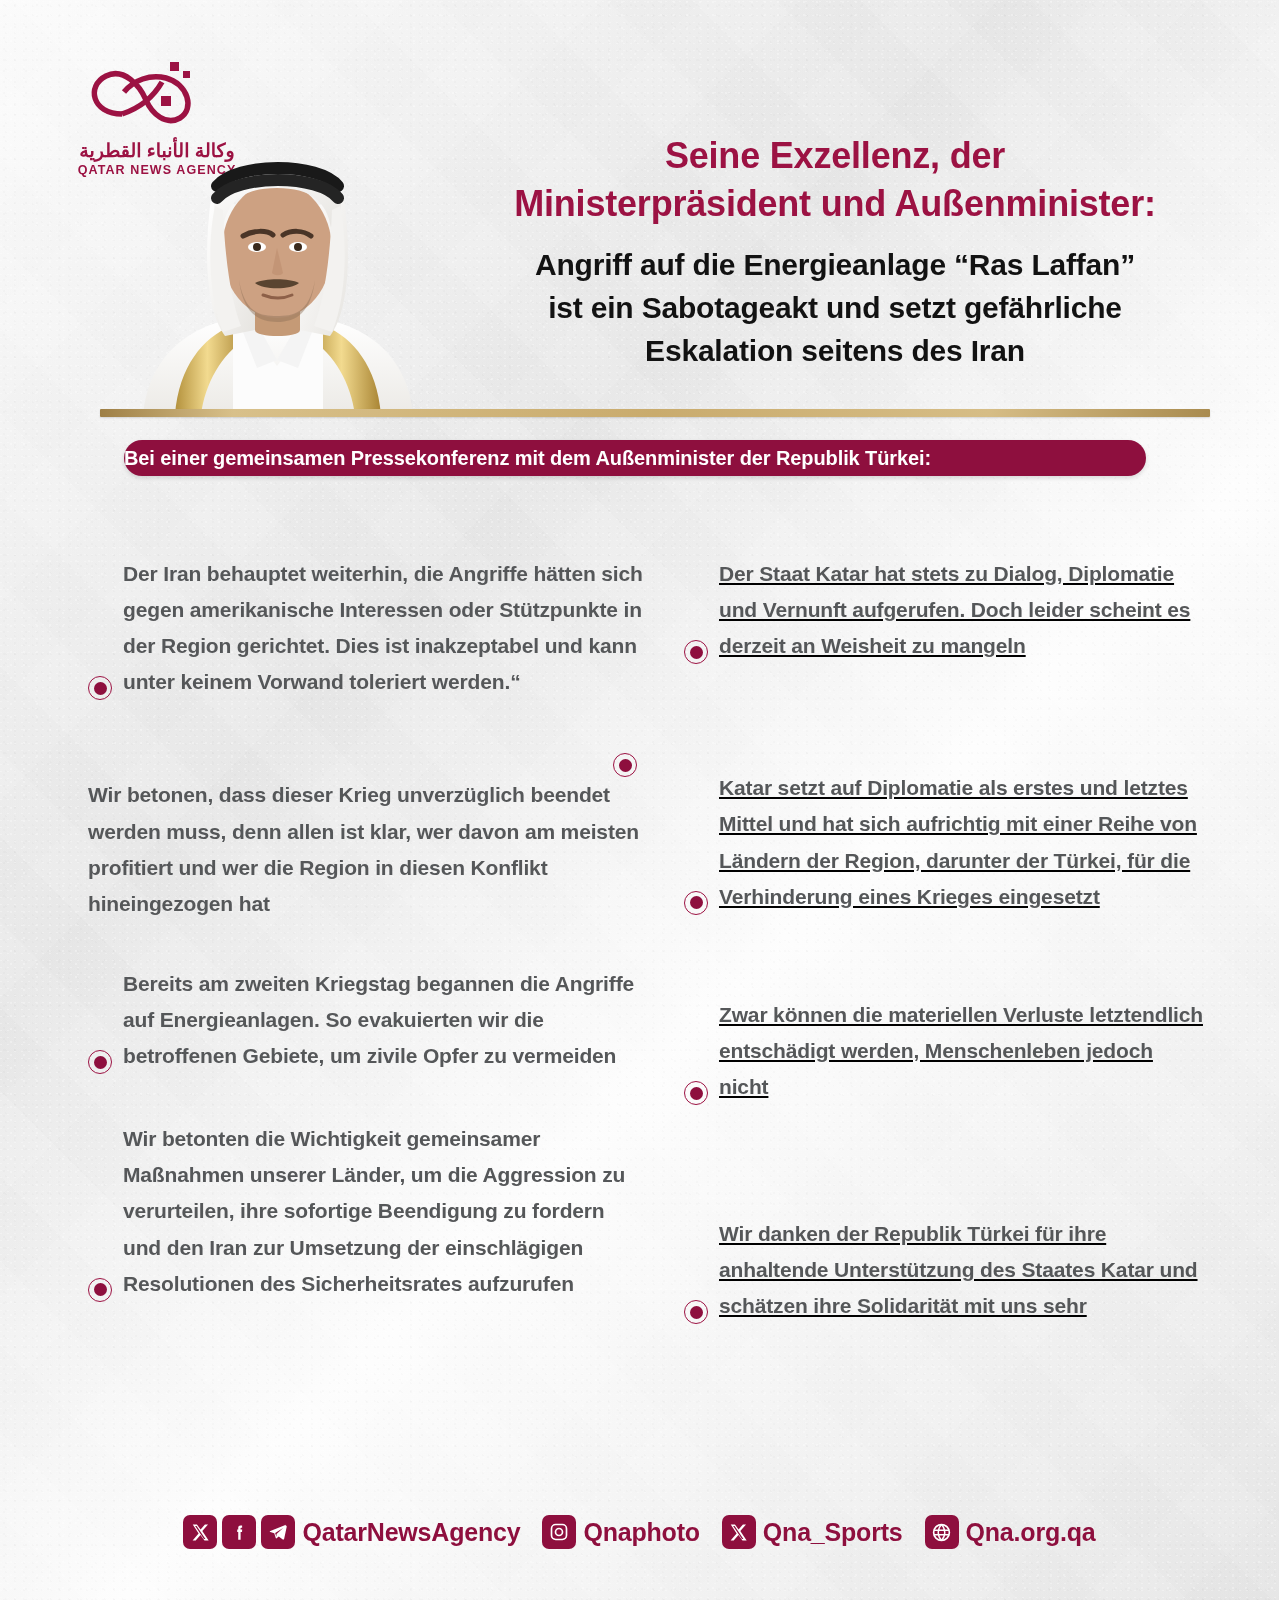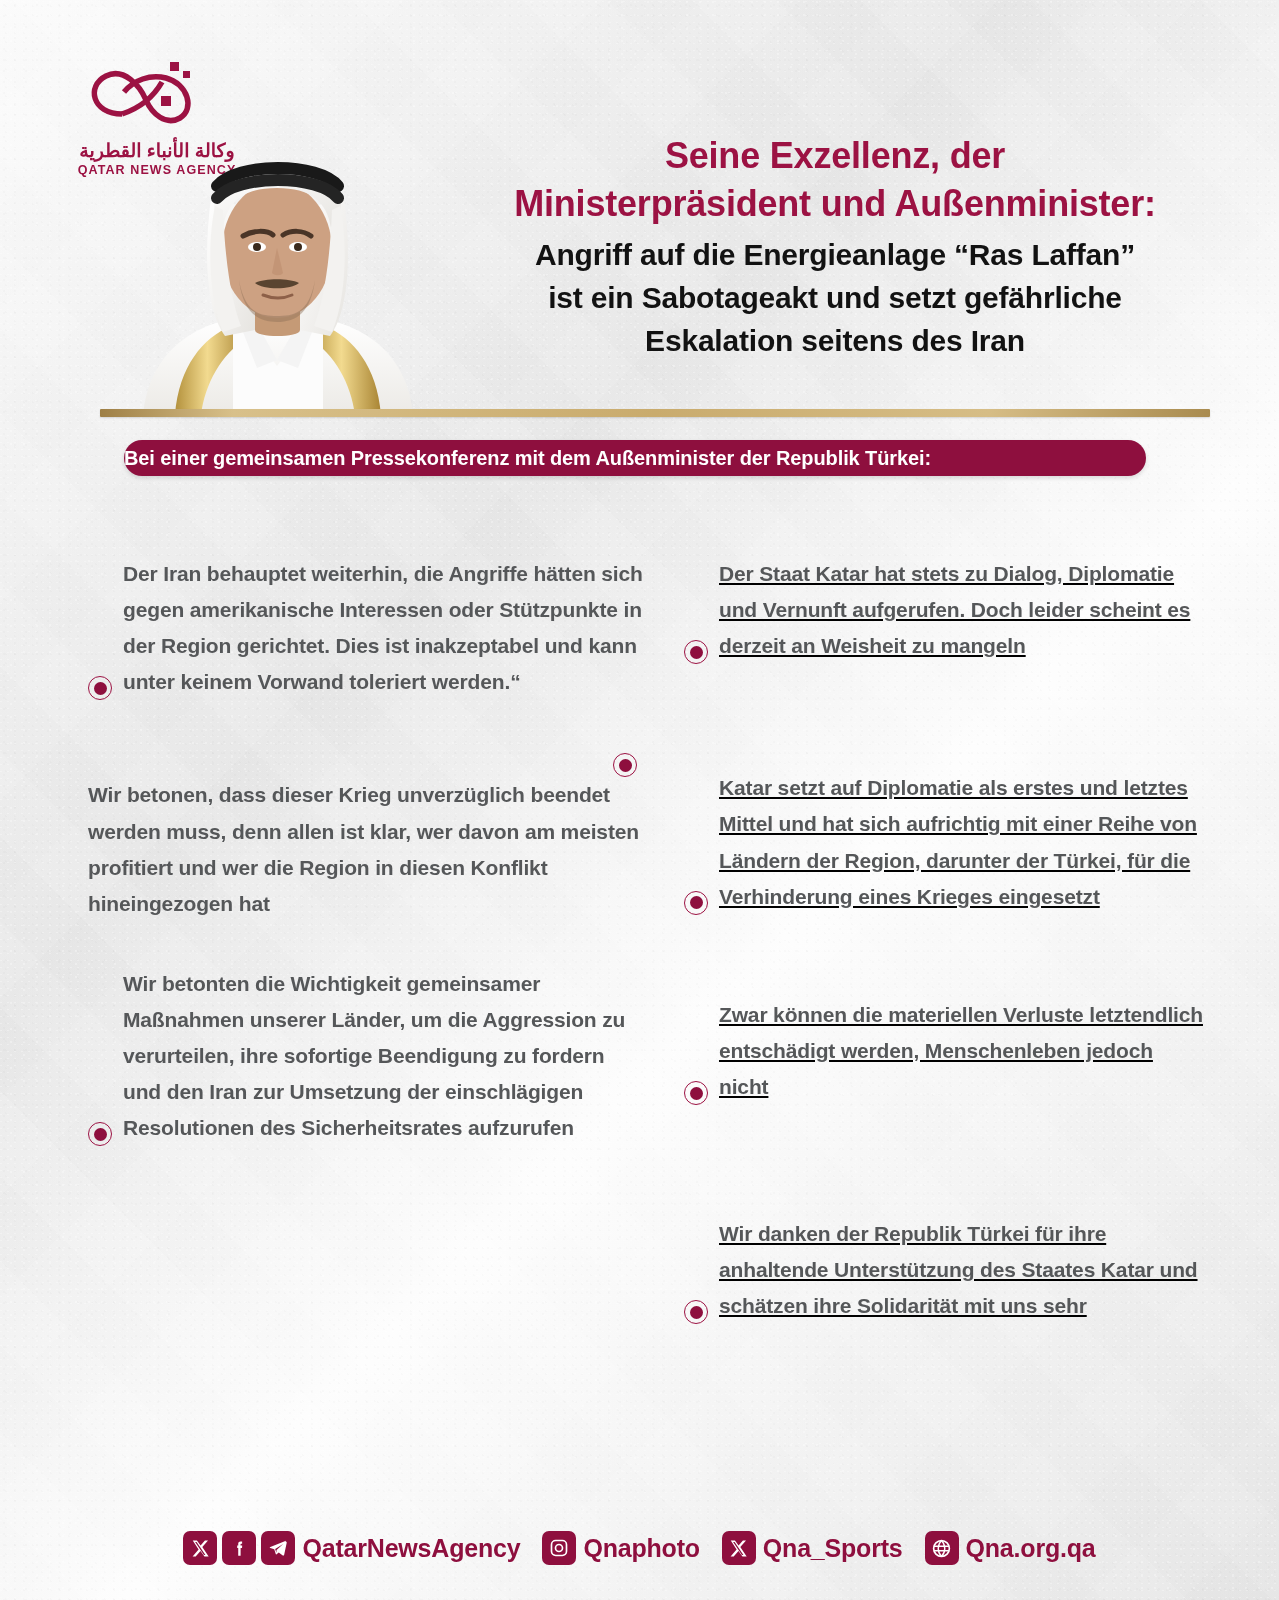--- a/index.html
+++ b/index.html
@@ -37,21 +37,21 @@
   #portrait{position:absolute;left:105px;top:140px;width:345px;height:275px;overflow:hidden;}
 
   
   #heading{position:absolute;left:455px;top:132px;width:760px;text-align:center;}
   .h-red{
     color:#9c1243;font-weight:bold;font-size:36px;line-height:1.32;
     letter-spacing:-0.2px;
   }
   .h-black{
     color:#121212;font-weight:bold;font-size:30px;line-height:1.44;
-    margin-top:6px;letter-spacing:-0.2px;
+    margin-top:16px;letter-spacing:-0.2px;
   }
 
   
   #gold-rule{
     position:absolute;left:100px;top:409px;width:1110px;height:8px;
     background:linear-gradient(90deg,#9e7f45 0%,#d8c08a 12%,#c9ab6d 50%,#d6bd86 80%,#a98b4f 100%);
     border-radius:1px;
     box-shadow:0 1px 2px rgba(0,0,0,.14);
   }
 
@@ -91,21 +91,21 @@
   .col.left  .bullet:nth-child(3){margin-top:44px;}
   .col.left  .bullet:nth-child(4){margin-top:47px;}
   .col.right .bullet:nth-child(1){margin-top:0px;}
   .col.right .bullet:nth-child(2){margin-top:106px;}
   .col.right .bullet:nth-child(3){margin-top:82px;}
   .col.right .bullet:nth-child(4){margin-top:111px;}
 
   
   #footer{
     position:absolute;left:0;right:0;top:1515px;height:50px;
-    display:flex;align-items:flex-end;justify-content:center;gap:6px;
+    display:flex;align-items:flex-start;justify-content:center;gap:6px;
   }
   .sicon{
     width:34px;height:34px;background:#8e0f3e;border-radius:7px;
     display:flex;align-items:center;justify-content:center;margin-right:5px;
   }
   .sicon svg{display:block;}
   .handle{
     color:#8e0f3e;font-weight:bold;font-size:25px;letter-spacing:-0.2px;
     margin-right:16px;margin-left:2px;
   }
@@ -214,20 +214,26 @@
       <div class="bullet">
         <span class="dot">
             <i></i>
           </span>
         <span class="btext">Wir betonen, dass dieser Krieg unverzüglich beendet werden muss, denn allen ist klar, wer davon am meisten profitiert und wer die Region in diesen Konflikt hineingezogen hat</span>
       </div>
       <div class="bullet">
         <span class="dot">
             <i></i>
           </span>
+        <span class="btext">Bereits am zweiten Kriegstag begannen die Angriffe auf Energieanlagen. So evakuierten wir die betroffenen Gebiete, um zivile Opfer zu vermeiden</span>
+      </div>
+      <div class="bullet">
+        <span class="dot">
+            <i></i>
+          </span>
         <span class="btext">Wir betonten die Wichtigkeit gemeinsamer Maßnahmen unserer Länder, um die Aggression zu verurteilen, ihre sofortige Beendigung zu fordern und den Iran zur Umsetzung der einschlägigen Resolutionen des Sicherheitsrates aufzurufen</span>
       </div>
     </div>
 
     <div class="col right">
       <div class="bullet">
         <span class="dot">
             <i></i>
           </span>
         <span class="btext">Der Staat Katar hat stets zu Dialog, Diplomatie und Vernunft aufgerufen. Doch leider scheint es derzeit an Weisheit zu mangeln</span>

